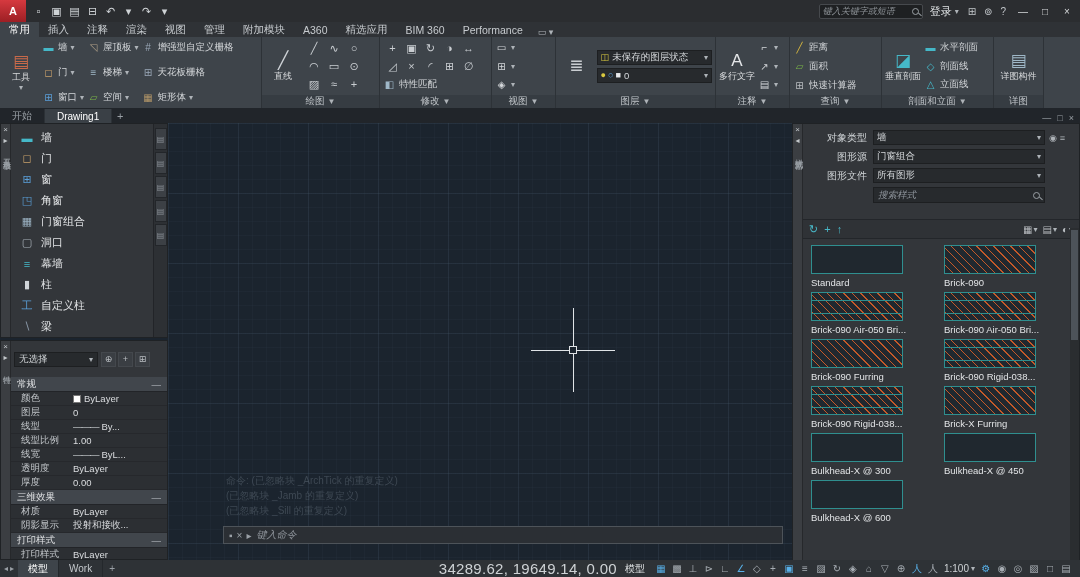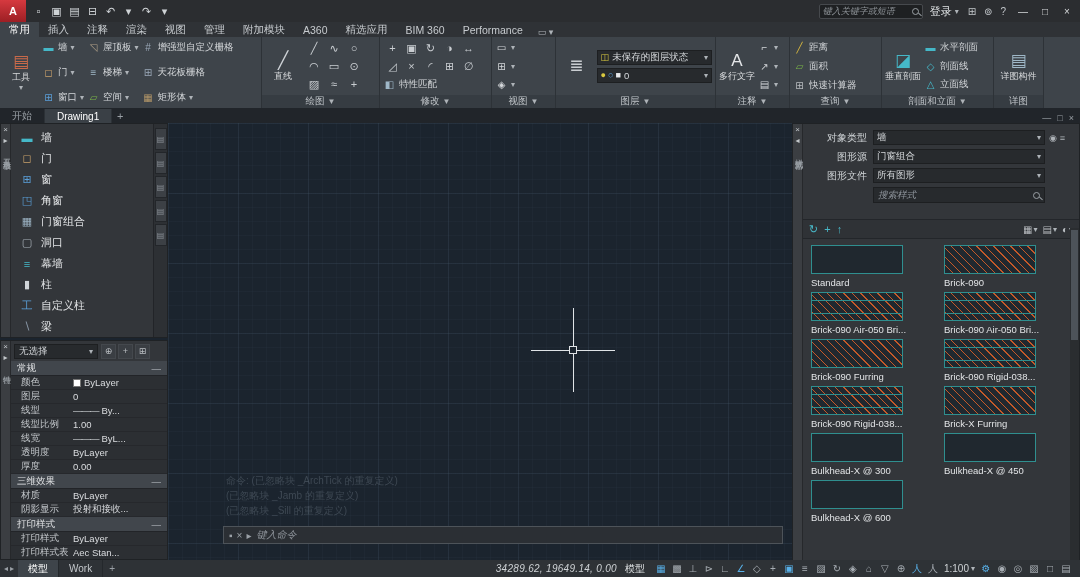--- a/index.html
+++ b/index.html
@@ -102,21 +102,21 @@
   .toolpal { height:215px; }
   .toolitems { flex:1; padding-top:3px; }
   .toolrow { height:21px; display:flex; align-items:center; gap:7px; padding-left:9px; color:#e2e4e6; }
   .toolrow .tic { width:14px; text-align:center; font-size:11px; }
   .grouptabs { width:14px; background:#2d3034; border-left:1px solid #222428; display:flex; flex-direction:column;
                gap:2px; padding-top:4px; align-items:center; flex:none; }
   .gtab { width:12px; height:22px; background:#3c4045; border:1px solid #23262a; color:#8d939a; font-size:8px;
           display:flex; align-items:center; justify-content:center; }
   .proppal { margin-top:2px; height:220px; }
   .propbody { flex:1; display:flex; flex-direction:column; background:#2c2f33; overflow:hidden; }
-  .prophead { height:20px; display:flex; align-items:center; gap:3px; padding:2px 3px; background:#33363a; }
+  .prophead { height:36px; display:flex; align-items:center; gap:3px; padding:2px 3px; background:#33363a; }
   .propsel { width:84px; height:15px; background:#272a2d; border:1px solid #1d1f21; display:flex;
              align-items:center; padding:0 4px; font-size:9.5px; color:#d4d7da; }
   .propsel .caret { margin-left:auto; }
   .phicon { width:15px; height:15px; border:1px solid #44484d; display:flex; align-items:center;
             justify-content:center; color:#b8bcc0; font-size:9px; background:#3a3e43; }
   .psec { height:15px; background:#41464c; color:#e0e2e4; font-size:9.5px; display:flex; align-items:center;
           padding:0 6px; border-bottom:1px solid #222428; }
   .psec .minus { margin-left:auto; color:#aeb3b8; }
   .prow { height:14px; display:flex; align-items:center; border-bottom:1px solid #26282c; font-size:9.5px; }
   .prow .pl { width:62px; padding-left:10px; color:#c2c6ca; white-space:nowrap; overflow:hidden; }
@@ -154,21 +154,21 @@
   .rp-scroll { position:absolute; right:0; top:104px; bottom:0; width:9px; background:#2a2d30; }
   .rp-scroll .thumb { position:absolute; top:2px; left:1px; width:7px; height:110px; background:#4d5359; }
 
   
   .statusbar { position:absolute; left:0; top:560px; width:1080px; height:17px; background:#2e3236;
                display:flex; align-items:center; z-index:40; font-size:10px; }
   .lt-nav { color:#9aa0a6; font-size:8px; display:flex; gap:2px; padding:0 4px; }
   .ltab { padding:0 10px; height:17px; display:flex; align-items:center; color:#c3c7cb; border-right:1px solid #24282c; }
   .ltab.active { background:#3e444a; color:#fff; }
   .lt-new { padding:0 6px; color:#9aa0a6; }
-  .coords { margin-left:auto; color:#ced2d5; font-size:10px; letter-spacing:0.3px;font-style:italic; }
+  .coords { margin-left:auto; color:#ced2d5; font-size:15px; letter-spacing:0.3px; }
   .sb-model { margin:0 8px; color:#dfe2e4; }
   .sicons { display:flex; align-items:center; }
   .sicon { width:16px; height:17px; display:flex; align-items:center; justify-content:center;
            color:#a7adb3; font-size:10px; }
   .sicon.active { color:#58b0e8; }
   .sb-scale { display:flex; align-items:center; gap:2px; color:#a7adb3; padding:0 3px; }
   .sb-scale .num { color:#ced2d5; }
 </style>
 </head>
 <body>

